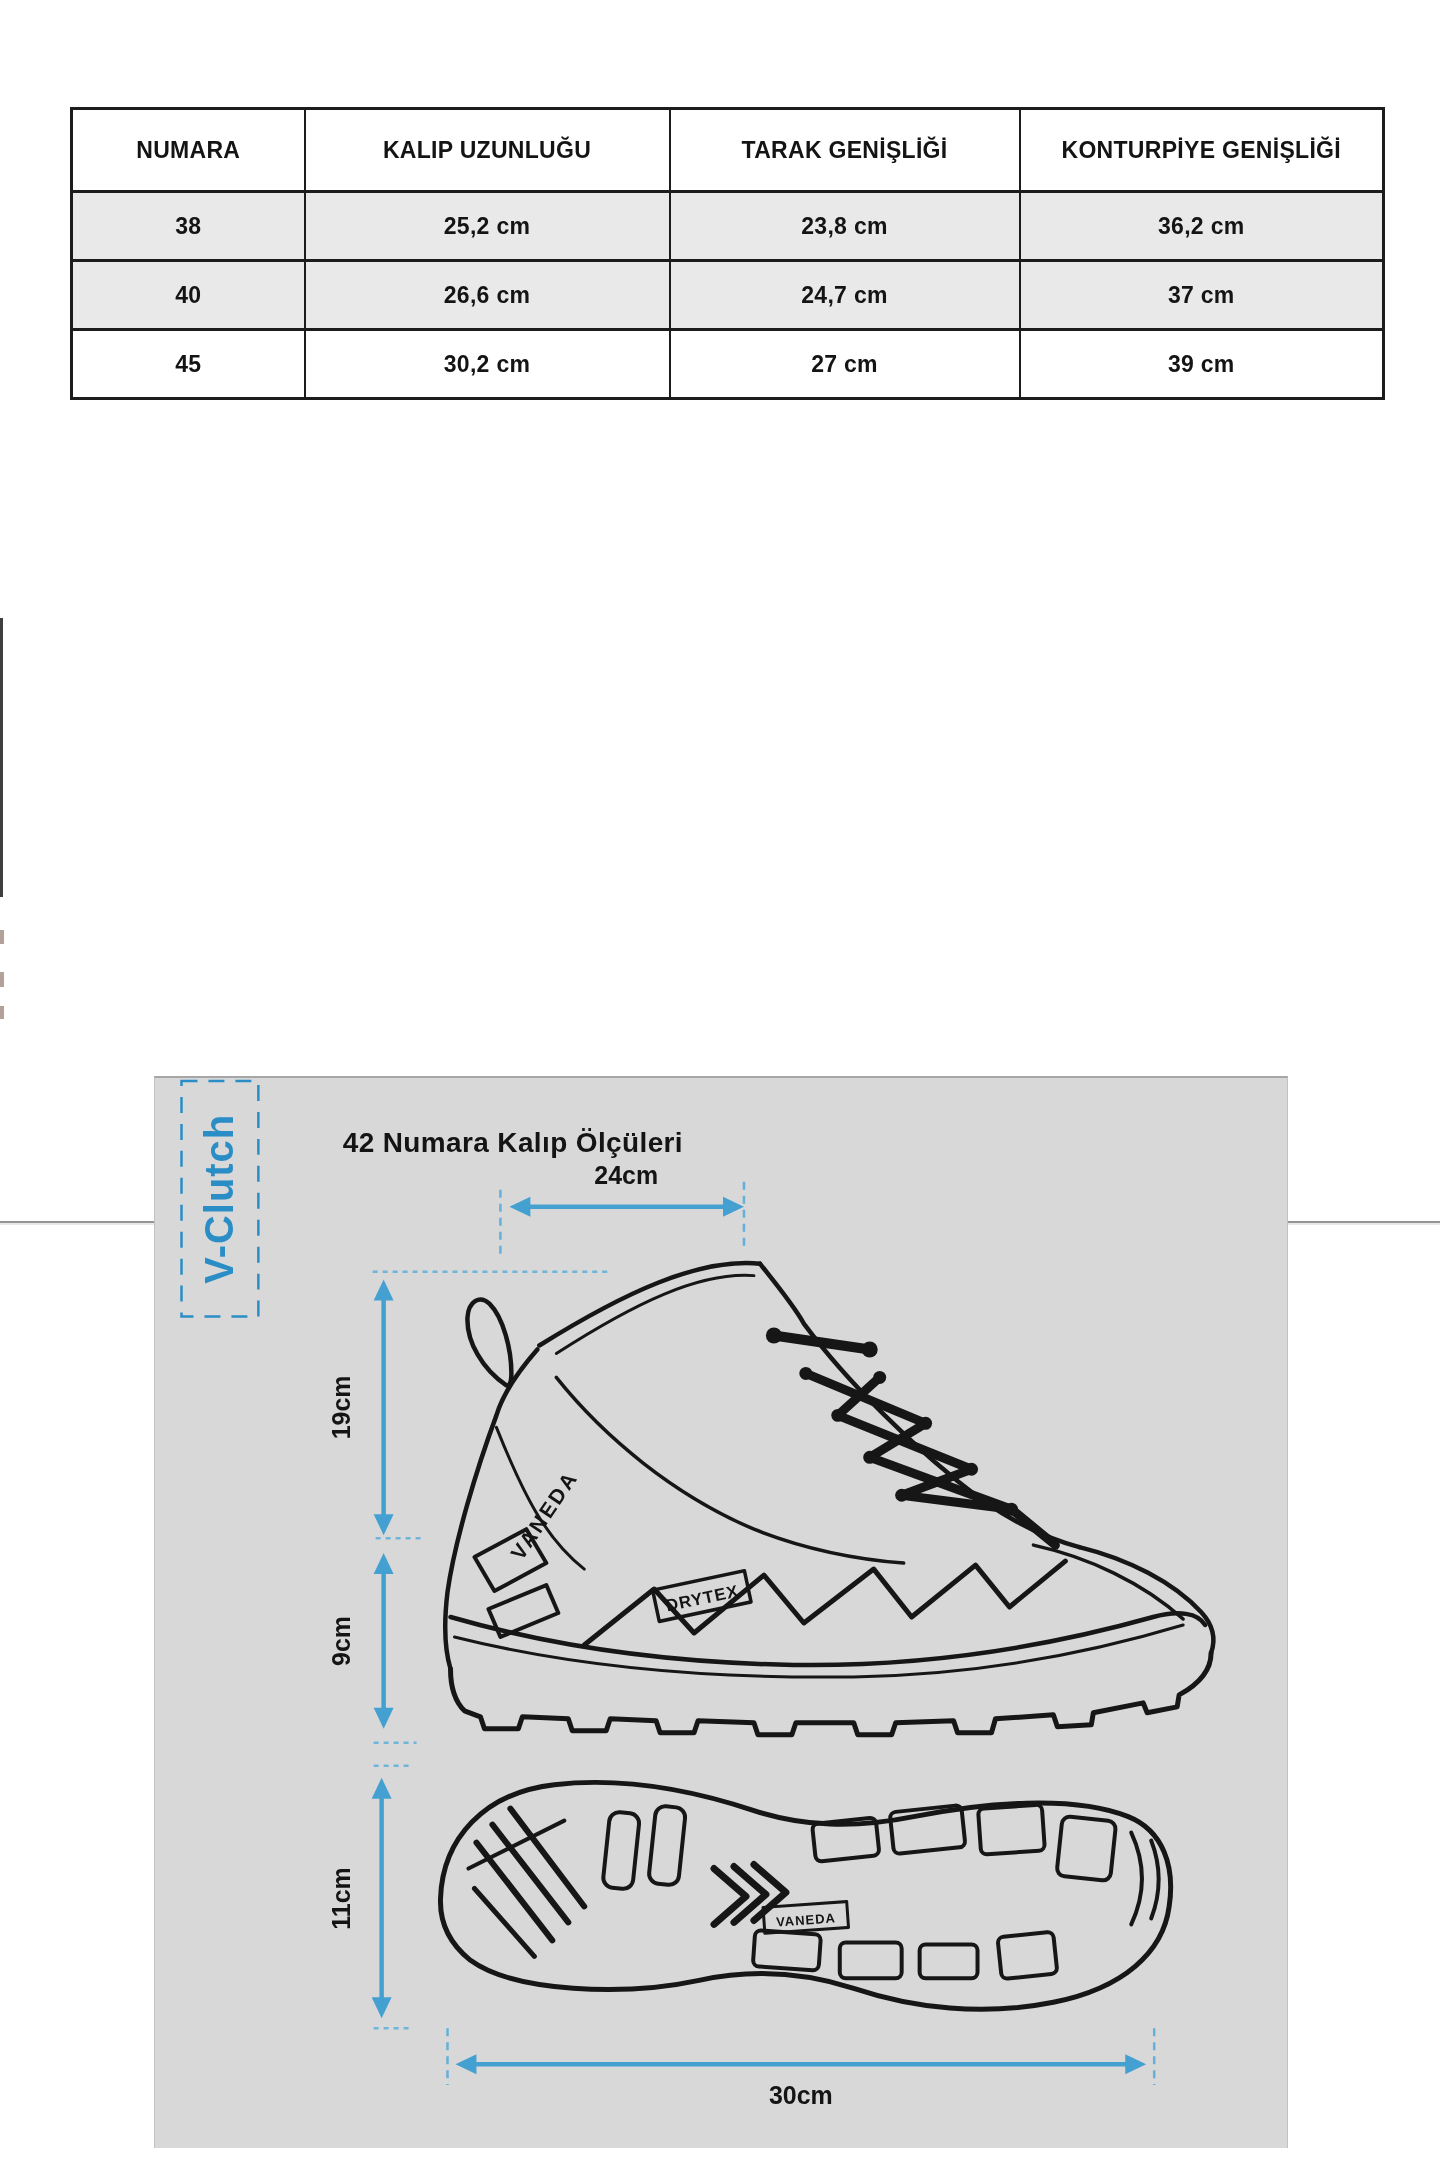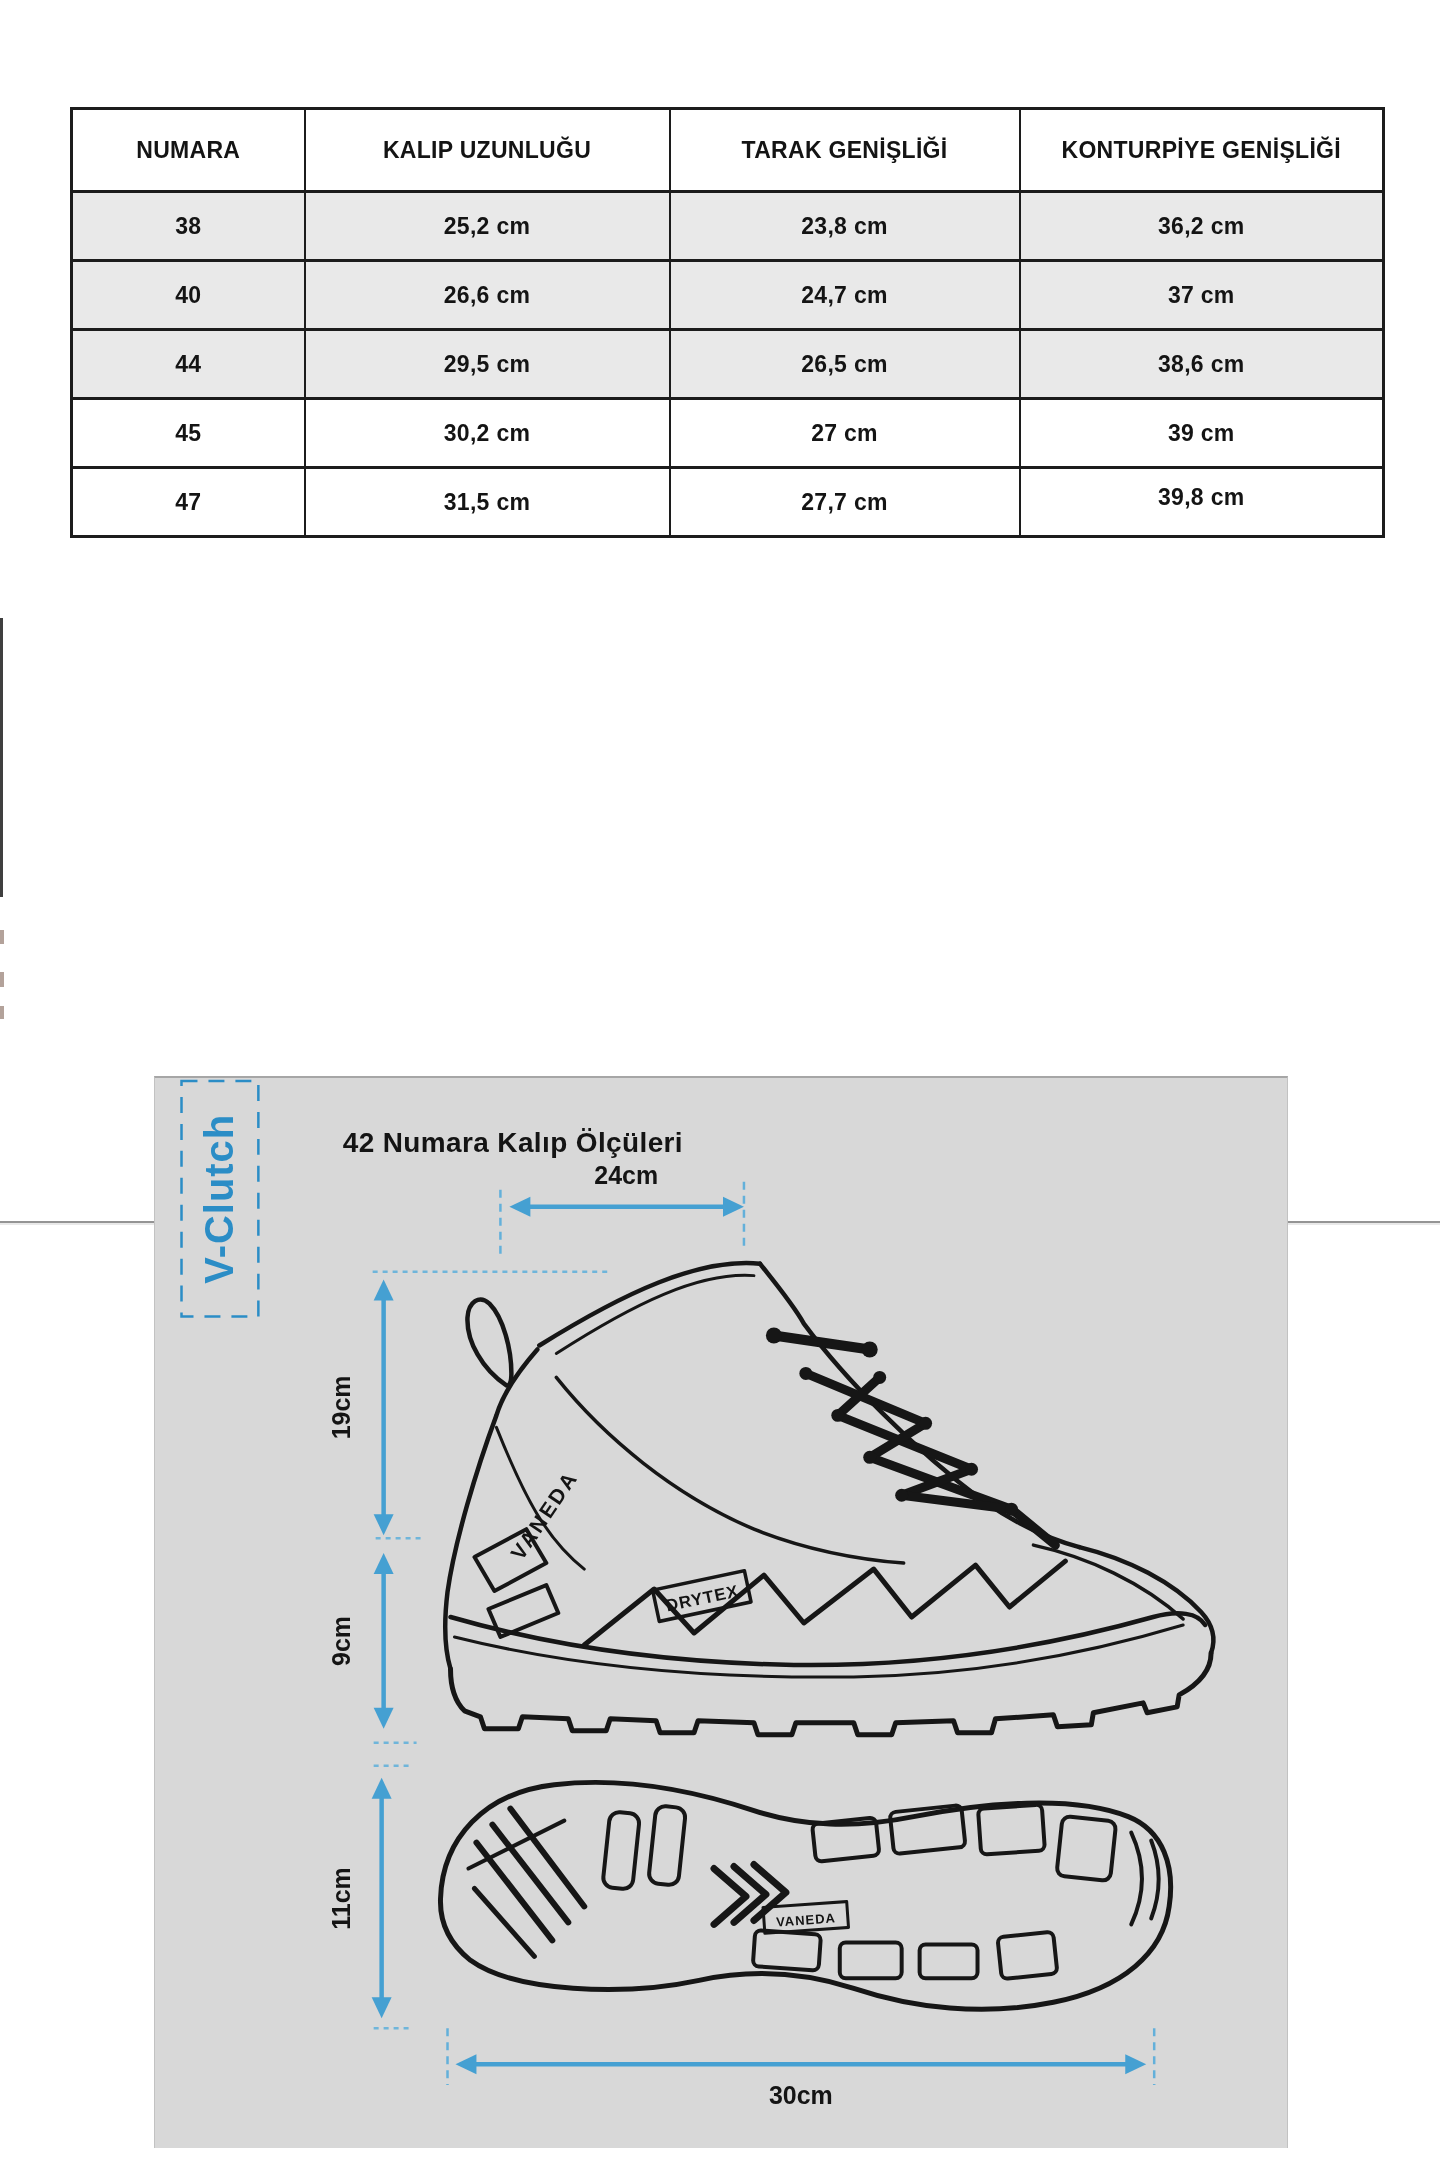--- a/index.html
+++ b/index.html
@@ -88,37 +88,25 @@
       <td>25,2 cm</td>
       <td>23,8 cm</td>
       <td>36,2 cm</td>
     </tr>
     <tr class="shaded">
       <td>40</td>
       <td>26,6 cm</td>
       <td>24,7 cm</td>
       <td>37 cm</td>
     </tr>
-    <tr class="shaded">
-      <td>44</td>
-      <td>29,5 cm</td>
-      <td>26,5 cm</td>
-      <td>38,6 cm</td>
-    </tr>
     <tr>
       <td>45</td>
       <td>30,2 cm</td>
       <td>27 cm</td>
       <td>39 cm</td>
-    </tr>
-    <tr>
-      <td>47</td>
-      <td>31,5 cm</td>
-      <td>27,7 cm</td>
-      <td class="low">39,8 cm</td>
     </tr>
   </tbody>
 </table>
 
 <div class="diagram-panel">
 <svg viewBox="0 0 1134 1072" xmlns="http://www.w3.org/2000/svg">
 
   <g>
     <rect class="vc-box" x="26.5" y="3" width="77" height="236"></rect>
     <text class="vc-text" transform="translate(78,121) rotate(-90)" text-anchor="middle">V-Clutch</text>

